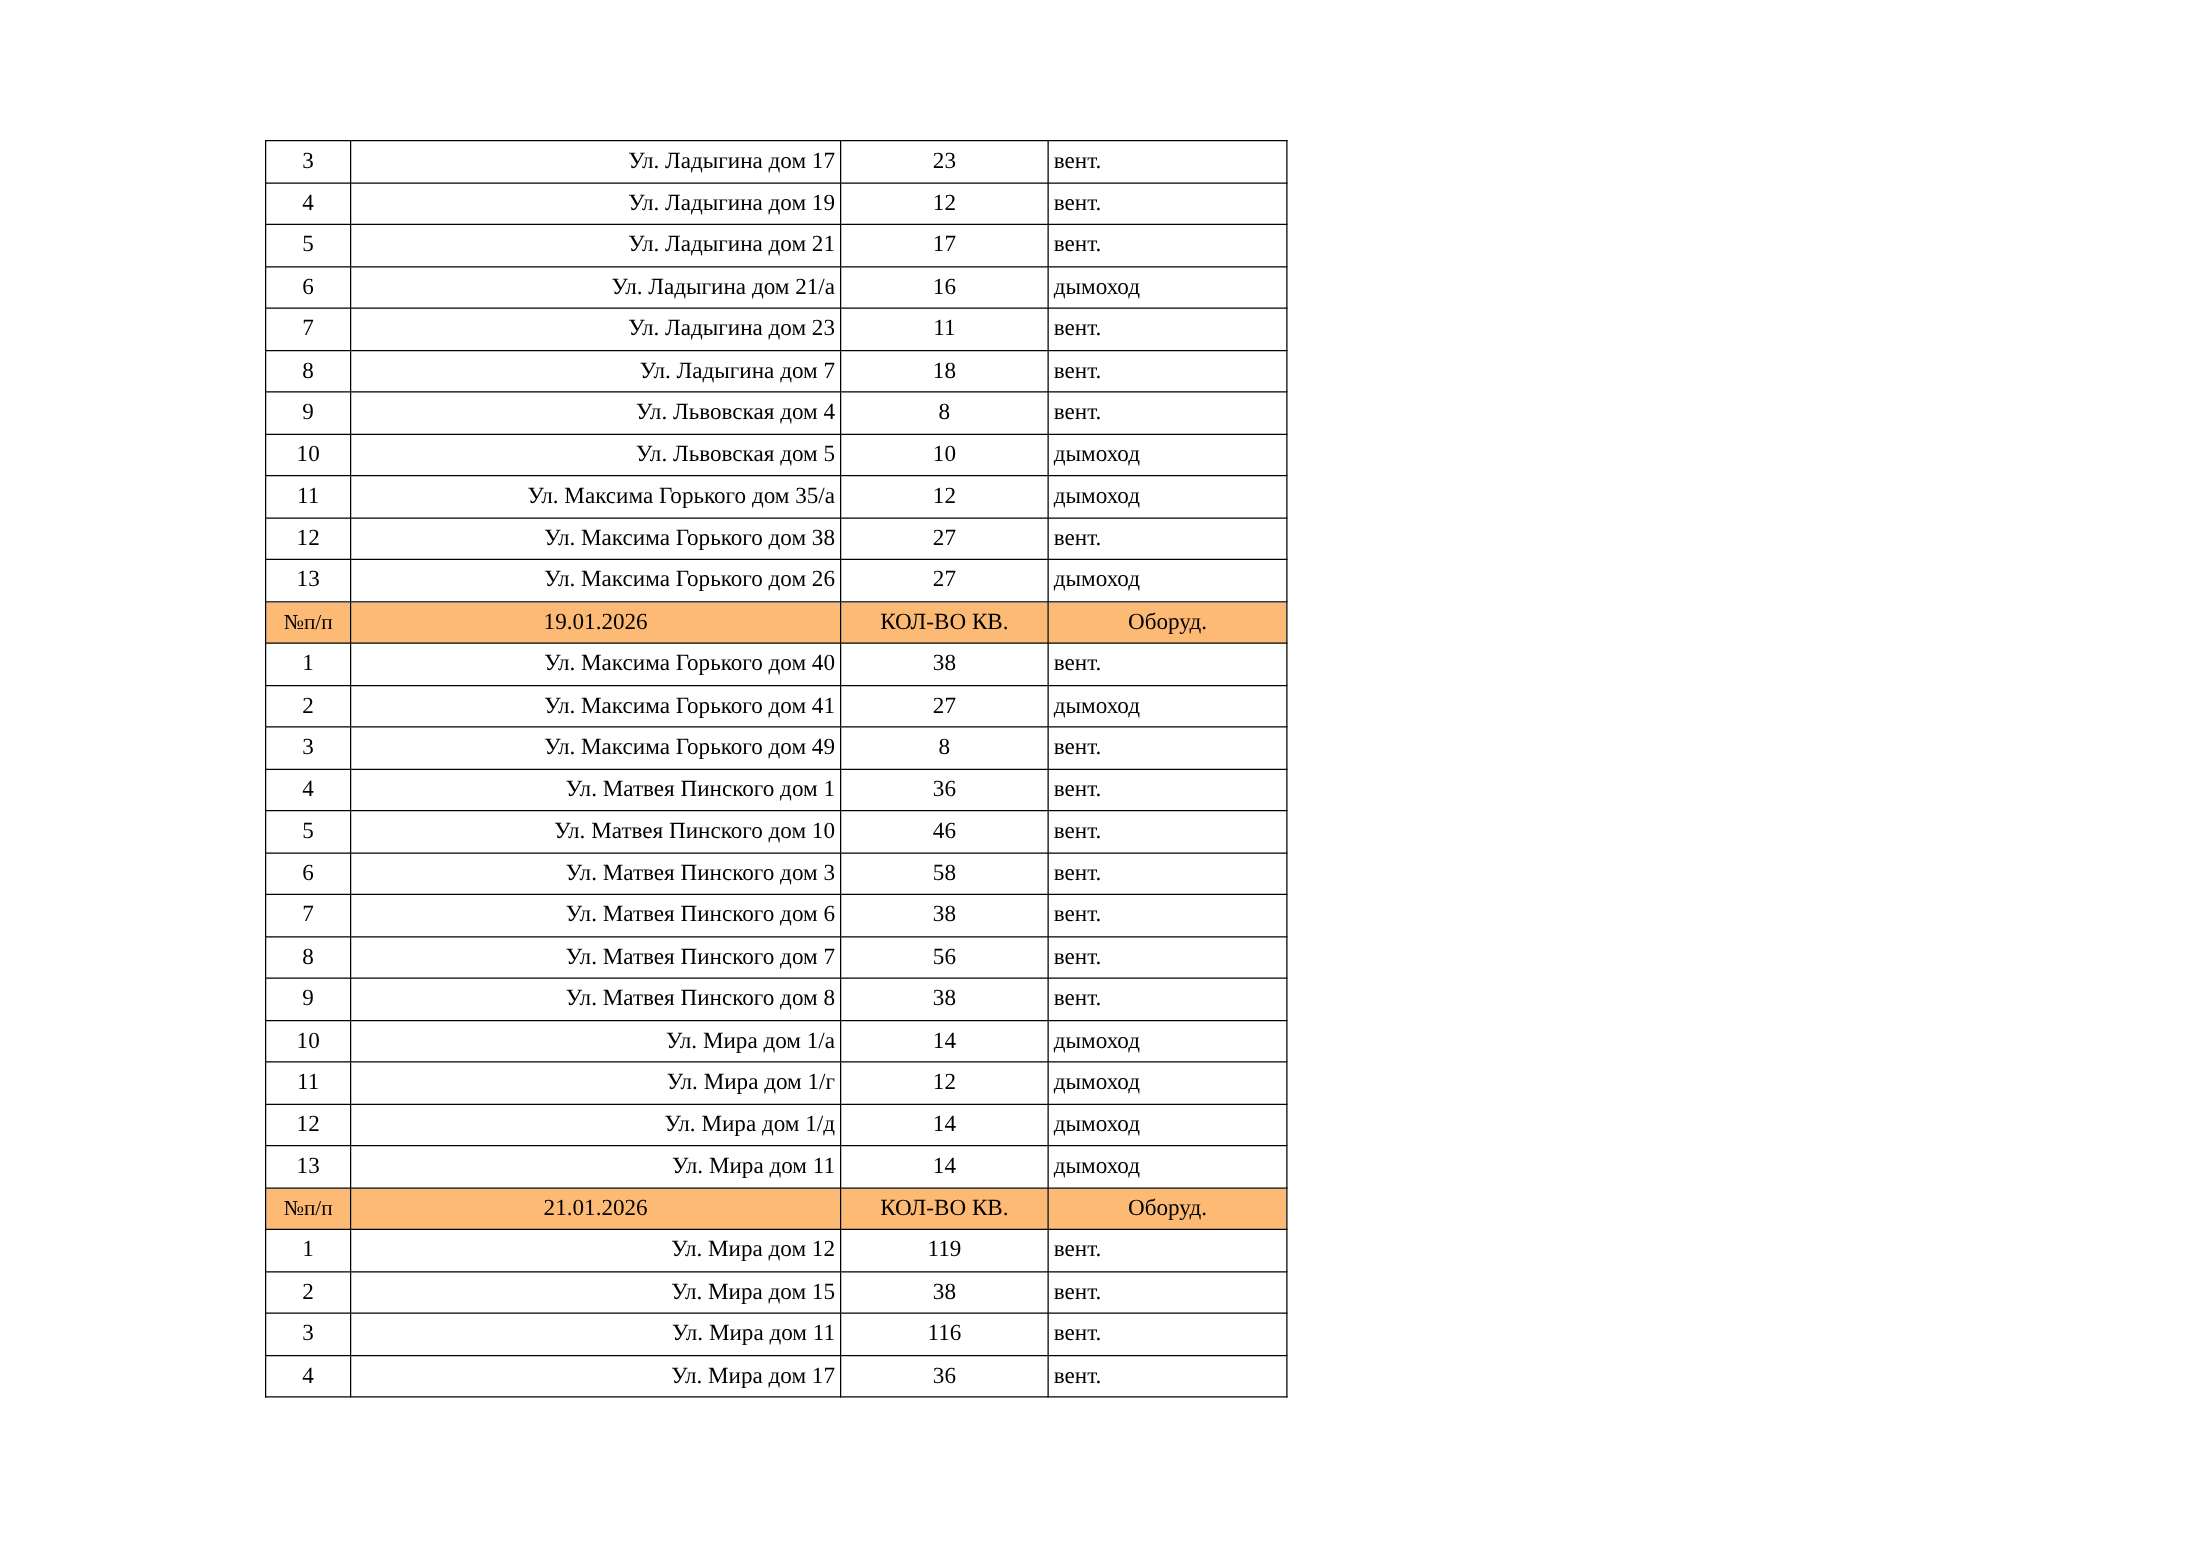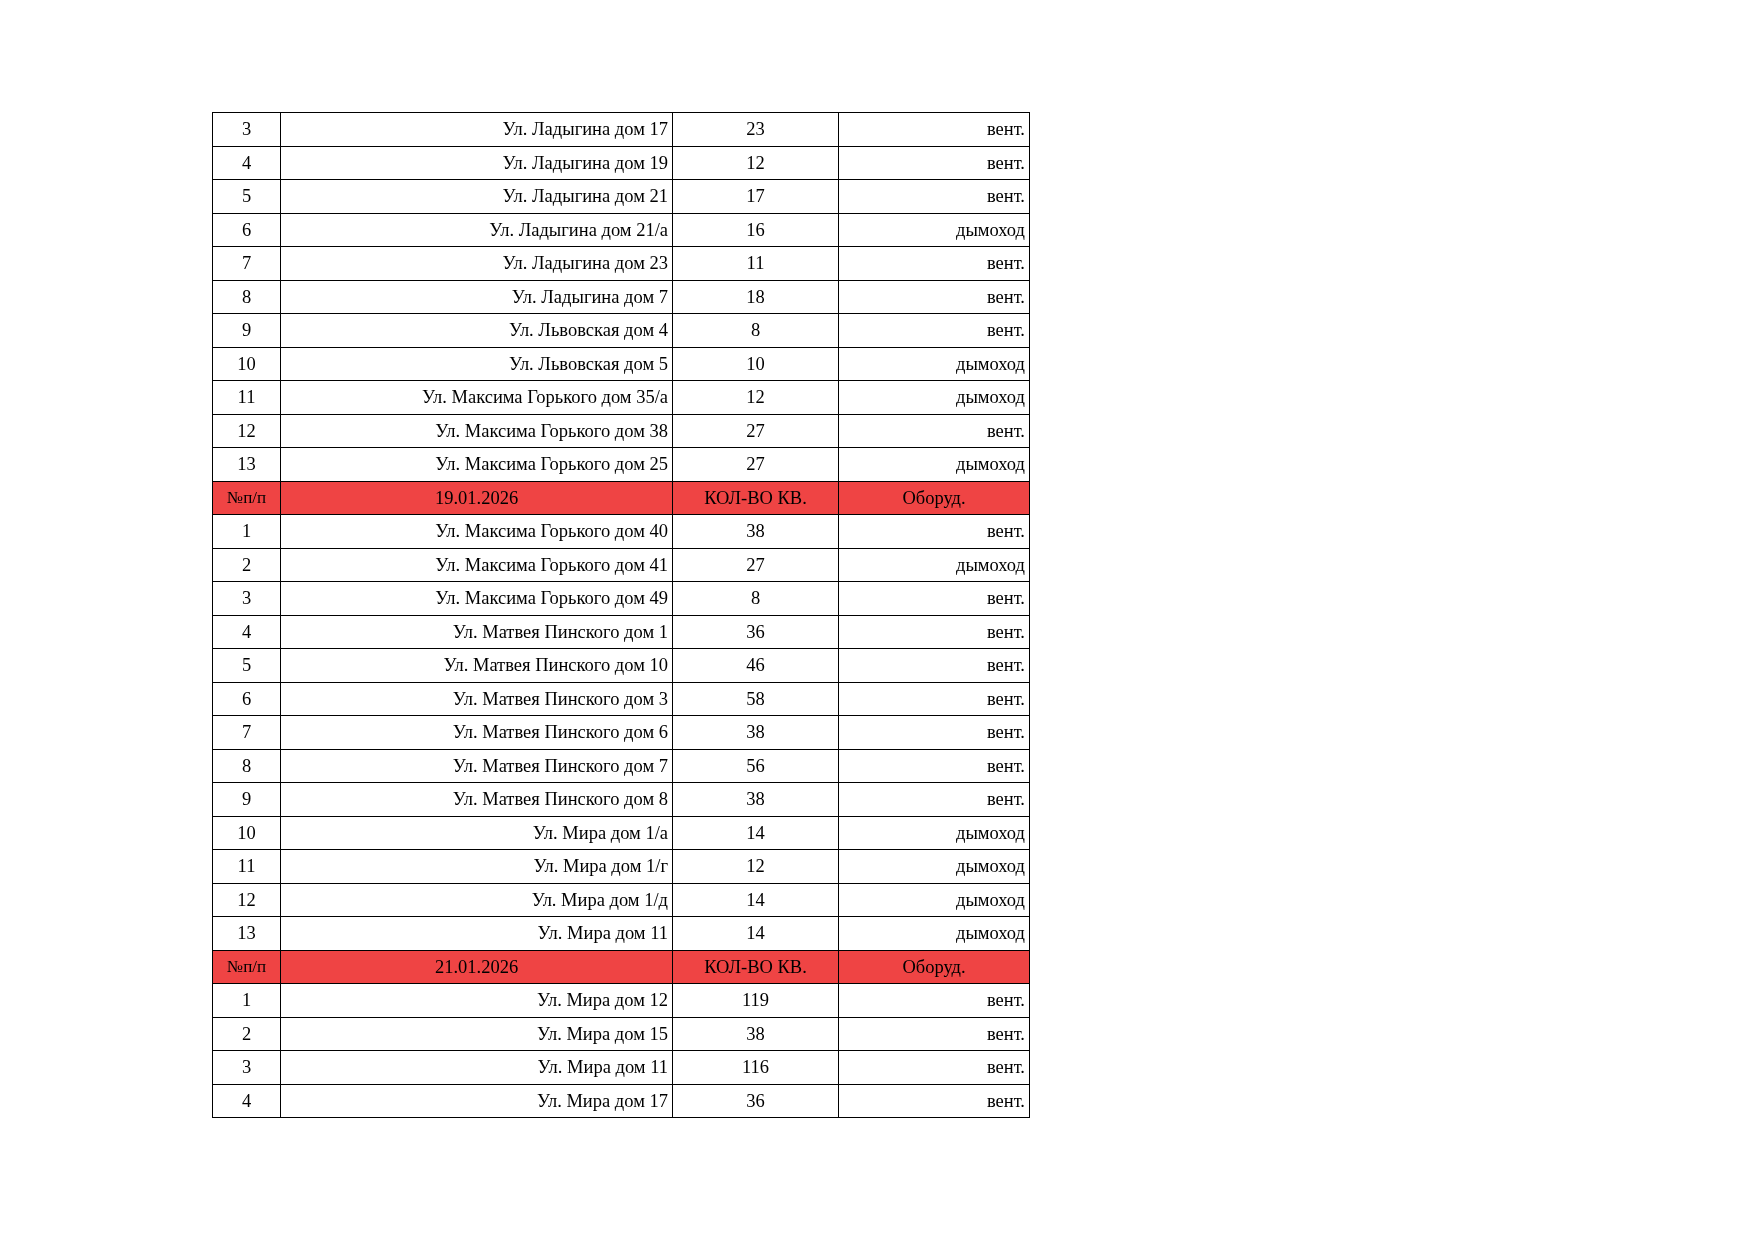--- a/index.html
+++ b/index.html
@@ -42,24 +42,24 @@
     overflow: hidden;
   }
   col.c-num   { width: 68px; }
   col.c-addr  { width: 392px; }
   col.c-qty   { width: 166px; }
   col.c-equip { width: 191px; }
 
   td.num   { text-align: center; }
   td.addr  { text-align: right; padding-left: 8px; }
   td.qty   { text-align: center; margin-left: 48px; }
-  td.equip { text-align: right; }
+  td.equip { text-align: left; }
 
   tr.header-row td {
-    background: #ef4444;
+    background: #fdba74;
     text-align: center;
     font-size: 18.5px;
   }
   tr.header-row td.num { font-size: 17px; }
   tr.header-row td.addr { text-align: center; }
 </style>
 </head>
 <body>
 
 <div class="page">
@@ -127,21 +127,21 @@
             <td class="equip">дымоход</td>
           </tr>
           <tr class="data-row">
             <td class="num">12</td>
             <td class="addr">Ул. Максима Горького дом 38</td>
             <td class="qty">27</td>
             <td class="equip">вент.</td>
           </tr>
           <tr class="data-row">
             <td class="num">13</td>
-            <td class="addr">Ул. Максима Горького дом 25</td>
+            <td class="addr">Ул. Максима Горького дом 26</td>
             <td class="qty">27</td>
             <td class="equip">дымоход</td>
           </tr>
           <tr class="header-row">
             <td class="num">№п/п</td>
             <td class="addr">19.01.2026</td>
             <td class="qty">КОЛ-ВО КВ.</td>
             <td class="equip">Оборуд.</td>
           </tr>
           <tr class="data-row">

